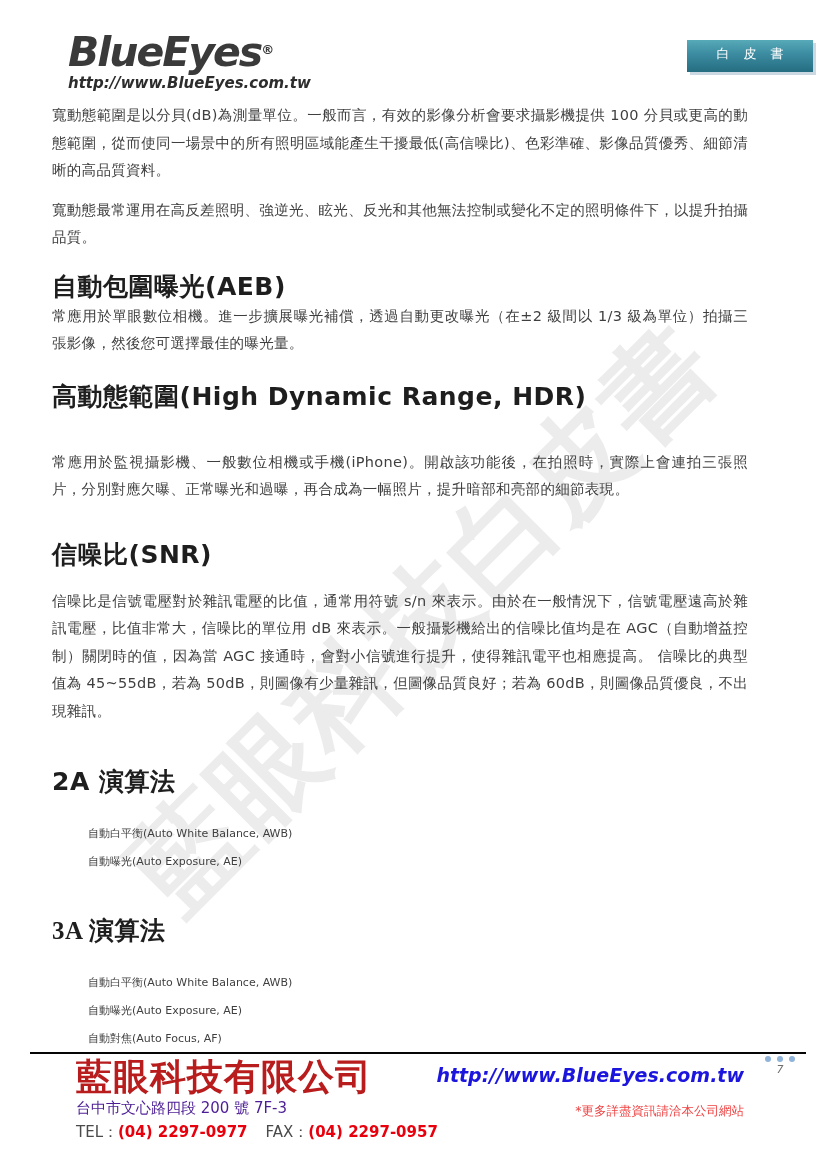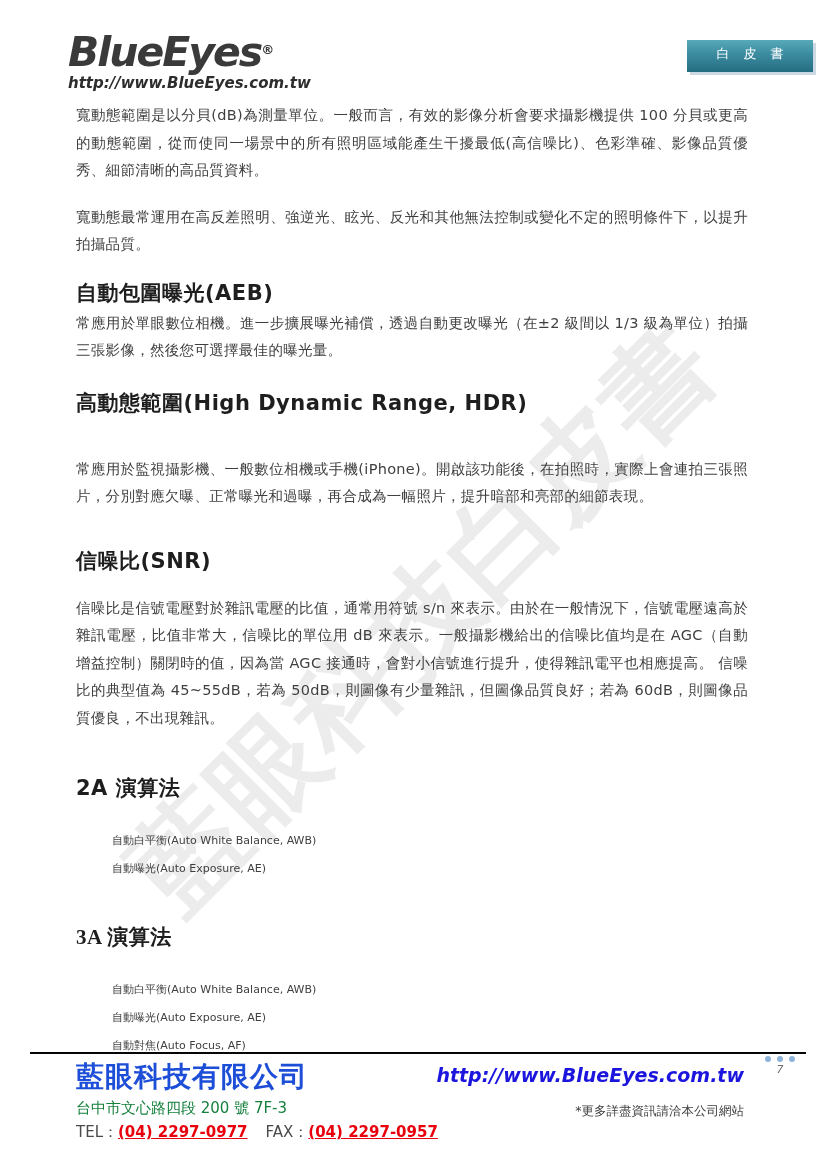--- a/index.html
+++ b/index.html
@@ -50,33 +50,33 @@
     font-size: 13px;
     letter-spacing: 14px;
     text-indent: 14px;
     line-height: 28px;
     text-align: center;
   }
 
   
   .content {
     position: relative; z-index: 1;
-    padding: 0 78px 0 76px;
+    padding: 0 78px 0 52px;
   }
   .para {
     font-size: 14.5px;
     line-height: 27.5px;
     text-align: justify;
     color: #3f3f3f;
     letter-spacing: 0.3px;
   }
   .p1 { margin-top: 2px; }
-  .p2 { margin-top: 19px; }
+  .p2 { margin-top: 12px; }
   h2.sec-heading {
-    font-size: 21px;
+    font-size: 25px;
     line-height: 33px;
     font-weight: 600;
     color: #1e1e1e;
     letter-spacing: 0.5px;
   }
   .h-aeb { margin-top: 18px; }
   .b-aeb { }
   .h-hdr { margin-top: 22px; }
   .b-hdr { margin-top: 36px; }
   .h-snr { margin-top: 34px; }
@@ -87,33 +87,33 @@
 
   
   .footer { position: absolute; z-index: 2; left: 0; top: 1050px; width: 826px; }
   .footer-rule {
     position: absolute; left: 30px; top: 2px;
     width: 776px; height: 0;
     border-top: 2px solid #050505;
   }
   .f-left { position: absolute; left: 76px; top: 12px; }
   .company {
-    font-size: 28px; line-height: 30px;
-    font-weight: 600; color: #1d4ed8; letter-spacing: 1px;
+    font-size: 36px; line-height: 30px;
+    font-weight: 600; color: #b91c1c; letter-spacing: 1px;
   }
-  .address { font-size: 15px; color: #15803d; margin-top: 7px; }
+  .address { font-size: 15px; color: #4c1d95; margin-top: 7px; }
   .telfax  { font-size: 15px; color: #4a4a4a; margin-top: 5px; }
-  .telfax .num { color: #e8000d; font-weight: bold; text-decoration: underline; }
+  .telfax .num { color: #e8000d; font-weight: bold; }
   .telfax .gap { display: inline-block; width: 18px; }
   .f-right { position: absolute; right: 82px; top: 14px; text-align: right; }
   .f-url {
     font-size: 19px; font-weight: bold; font-style: italic;
     color: #1b15dd; text-decoration: none; display: inline-block;
   }
-  .f-note { font-size: 12.5px; color: #404040; margin-top: 17px; }
+  .f-note { font-size: 12.5px; color: #ef4444; margin-top: 17px; }
   .page-marker { position: absolute; right: 26px; top: 6px; width: 40px; text-align: center; }
   .page-dots { display: flex; justify-content: center; gap: 6px; }
   .page-dots i { width: 6px; height: 6px; border-radius: 50%; background: #8fb3d9; display: block; }
   .page-num { font-size: 11px; color: #6f6f6f; font-style: italic; margin-top: 1px; }
 </style>
 </head>
 <body>
 
 <div class="watermark">藍眼科技白皮書</div>
 

